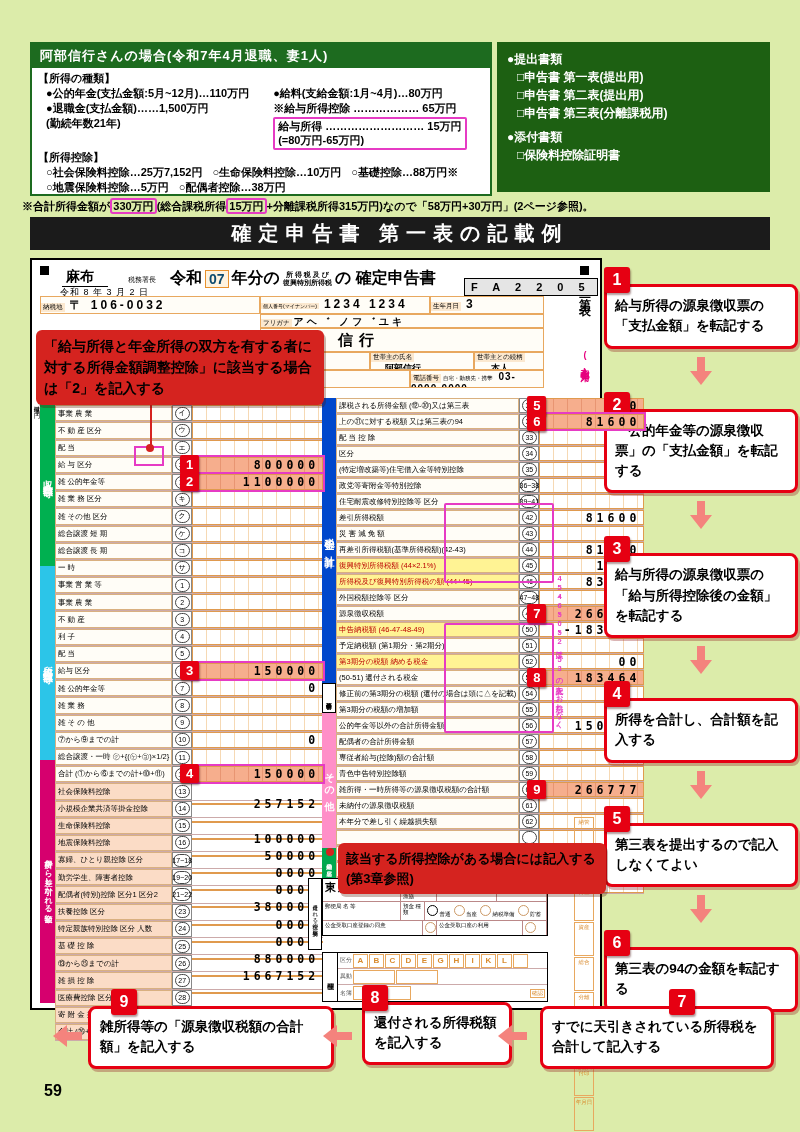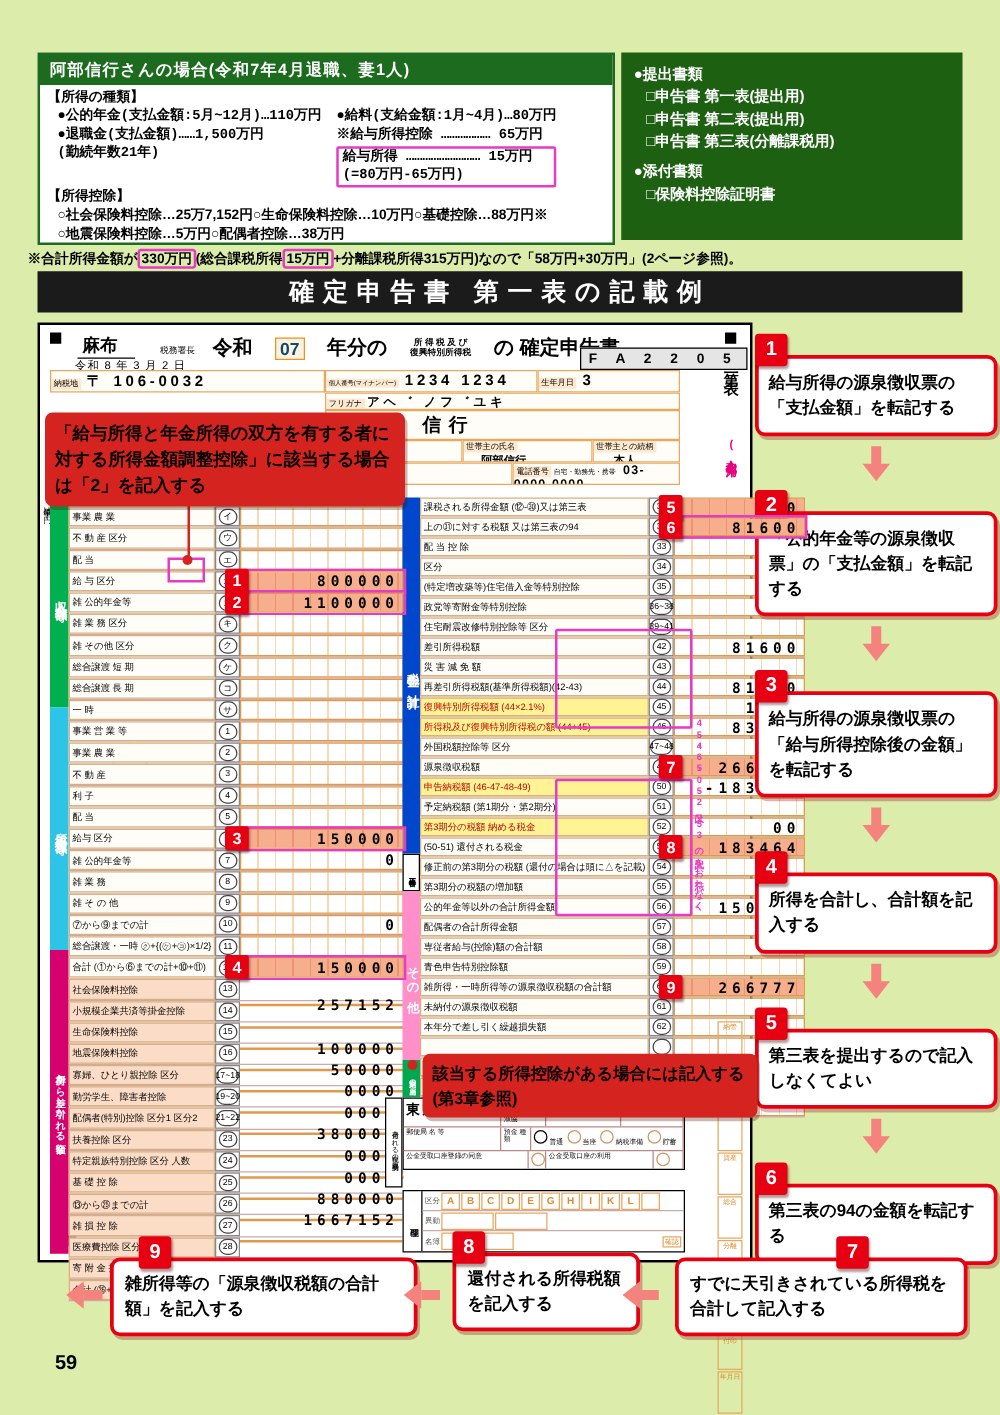--- a/index.html
+++ b/index.html
@@ -7,25 +7,25 @@
        font-family:"Liberation Sans",sans-serif;color:#000;overflow:hidden;}
   .abs{position:absolute;}
   .vtext{writing-mode:vertical-rl;text-orientation:upright;}
 
   
   .case-box{left:30px;top:42px;width:458px;height:150px;background:#fff;
             border:2px solid #1d6b1f;}
   .case-box .hd{background:#1d6b1f;color:#fff;font-weight:bold;font-size:13px;
                 padding:3px 8px;letter-spacing:1px;}
   .case-box .bd{padding:3px 6px;font-size:11px;font-weight:bold;line-height:1.35;}
-  .cb-cols{display:flex;gap:12px;font-family:Liberation Mono, monospace;}
+  .cb-cols{display:flex;gap:24px;}
   .cb-col{white-space:pre-line;}
   .salary-box{border:2px solid #e63bc4;border-radius:2px;padding:0 3px;margin-top:1px;
               white-space:pre-line;}
-  .cb-row{display:flex;}
+  .cb-row{display:flex;gap:10px;}
 
   
   .docs-box{left:497px;top:42px;width:273px;height:150px;background:#1d6012;
             color:#fff;font-size:12px;font-weight:bold;padding:8px 10px;box-sizing:border-box;
             line-height:1.5;}
   .docs-box .item{padding-left:10px;}
 
   
   .note-line{left:22px;top:199px;width:760px;font-size:11px;font-weight:bold;}
   .mghl{border:2px solid #e63bc4;border-radius:3px;padding:0 1px;}
@@ -38,21 +38,21 @@
   
   .form{left:30px;top:258px;width:572px;height:752px;background:#fff;border:2px solid #000;
         box-sizing:border-box;font-size:8px;}
   .corner{width:9px;height:9px;background:#000;}
 
   
   .office{left:30px;top:8px;font-size:14px;font-weight:bold;border-bottom:1px solid #000;
           padding:0 14px 0 4px;}
   .office-sfx{left:96px;top:15px;font-size:7px;}
   .f-date{left:28px;top:26px;font-size:9px;letter-spacing:1px;}
-  .f-title{left:138px;top:8px;font-size:16px;font-weight:bold;display:flex;align-items:center;gap:18px;}
+  .f-title{left:138px;top:8px;font-size:16px;font-weight:bold;display:flex;align-items:center;gap:3px;}
   .yearbox{border:1.5px solid #e8912d;background:#fff3df;color:#0c4a6e;padding:0 3px;font-size:14px;}
   .f-title small{font-size:7px;line-height:1.1;display:inline-block;text-align:center;}
   .codebox{left:432px;top:18px;border:1.5px solid #000;padding:2px 6px;font-size:11px;
            font-weight:bold;letter-spacing:6px;background:#e5e5e5;}
   .hcell{position:absolute;border:1px solid #e8a85f;background:#fffdf7;box-sizing:border-box;
          font-size:7px;overflow:hidden;}
   .hcell .lbl{color:#000;font-size:6.5px;background:#fbe8cf;padding:0 2px;display:inline-block;}
   .hval{font-size:12px;font-weight:bold;letter-spacing:3px;padding-left:3px;}
   .hname{font-size:15px;font-weight:bold;letter-spacing:6px;padding-left:6px;}
 

